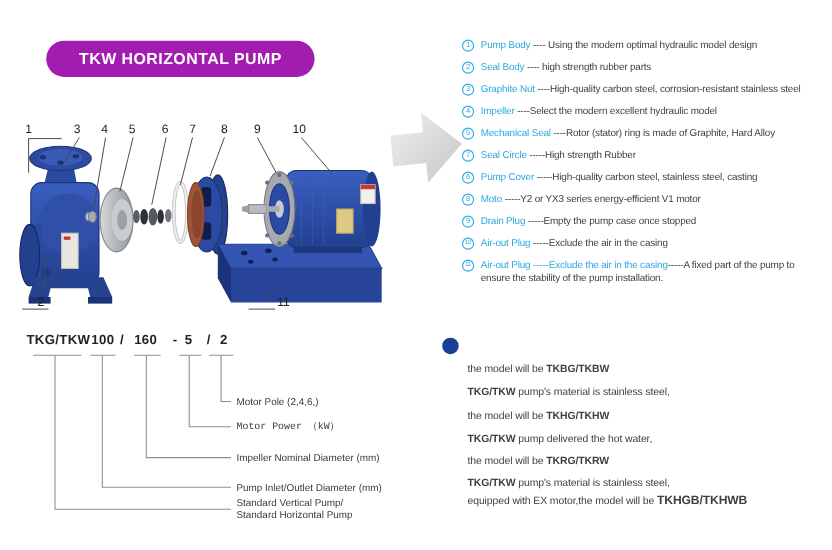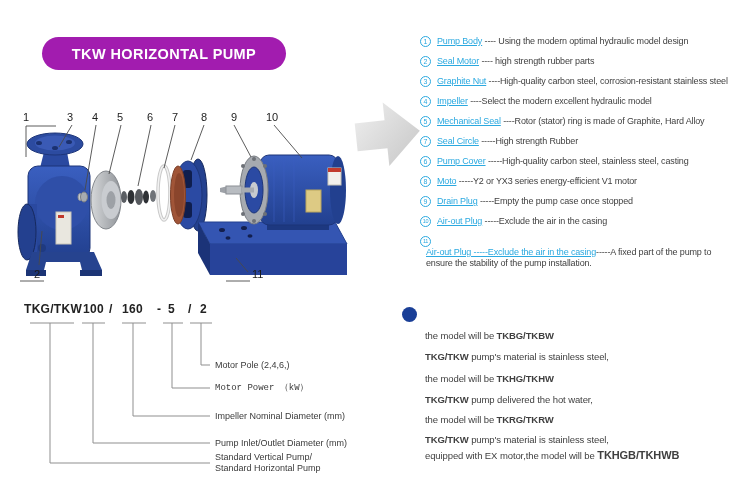--- a/index.html
+++ b/index.html
@@ -11,27 +11,27 @@
           background:#a21caf;display:flex;align-items:center;justify-content:center;}
   .banner span{color:#fff;font-weight:bold;font-size:14.5px;letter-spacing:.4px;}
 
   
   .diagram{position:absolute;left:12px;top:100px;}
   .arrow{position:absolute;left:348px;top:92px;}
 
   
   .parts{position:absolute;left:420px;top:36px;width:330px;}
   .part-item{display:flex;align-items:flex-start;height:20px;font-size:9px;line-height:11px;}
-  .part-item.tall{height:28px;flex-direction:column;}
+  .part-item.tall{height:28px;}
   .pnum{flex:0 0 11px;width:11px;height:11px;margin-top:0;border:1px solid #2BA9E0;border-radius:50%;
         box-sizing:border-box;color:#2BA9E0;font-size:7px;line-height:9px;text-align:center;}
   .pnum.two{font-size:5.5px;letter-spacing:-0.3px;}
   .ptext{margin-left:6px;white-space:nowrap;letter-spacing:-0.15px;}
   .part-item.tall .ptext{white-space:normal;width:308px;}
-  .pname{color:#2BA9E0;text-decoration:underline;}
+  .pname{color:#2BA9E0;}
   .pdesc{color:#3f3f3f;}
 
   
   .mpart{position:absolute;top:302px;font-size:12px;font-weight:bold;color:#222;letter-spacing:.3px;}
   .mp0{left:24px;} .mp1{left:83px;} .mp2{left:109px;} .mp3{left:122px;}
   .mp4{left:157px;} .mp5{left:168px;} .mp6{left:188px;} .mp7{left:200px;}
   .mlines{position:absolute;left:20px;top:316px;}
   .mlabel{position:absolute;left:215px;font-size:9px;color:#3a3a3a;line-height:11px;white-space:nowrap;}
   .ml0{top:360px;} .ml1{top:383px;font-family:Liberation Mono, monospace;} .ml2{top:411px;} .ml3{top:438px;} .ml4{top:452px;}
 
@@ -193,21 +193,21 @@
     <polygon points="8,28 38,28 38,10 72,42 38,74 38,56 8,56" fill="url(#gA)" transform="rotate(-6 40 42)"></polygon>
   </svg>
 
   <div class="parts">
     <div class="part-item">
       <span class="pnum">1</span>
       <span class="ptext"><span class="pname">Pump Body</span><span class="pdesc"> ---- Using the modern optimal hydraulic model design</span></span>
     </div>
     <div class="part-item">
       <span class="pnum">2</span>
-      <span class="ptext"><span class="pname">Seal Motor</span><span class="pdesc"> ---- high strength rubber parts</span></span>
+      <span class="ptext"><span class="pname">Seal Body</span><span class="pdesc"> ---- high strength rubber parts</span></span>
     </div>
     <div class="part-item">
       <span class="pnum">3</span>
       <span class="ptext"><span class="pname">Graphite Nut</span><span class="pdesc"> ----High-quality carbon steel, corrosion-resistant stainless steel</span></span>
     </div>
     <div class="part-item">
       <span class="pnum">4</span>
       <span class="ptext"><span class="pname">Impeller</span><span class="pdesc"> ----Select the modern excellent hydraulic model</span></span>
     </div>
     <div class="part-item">

